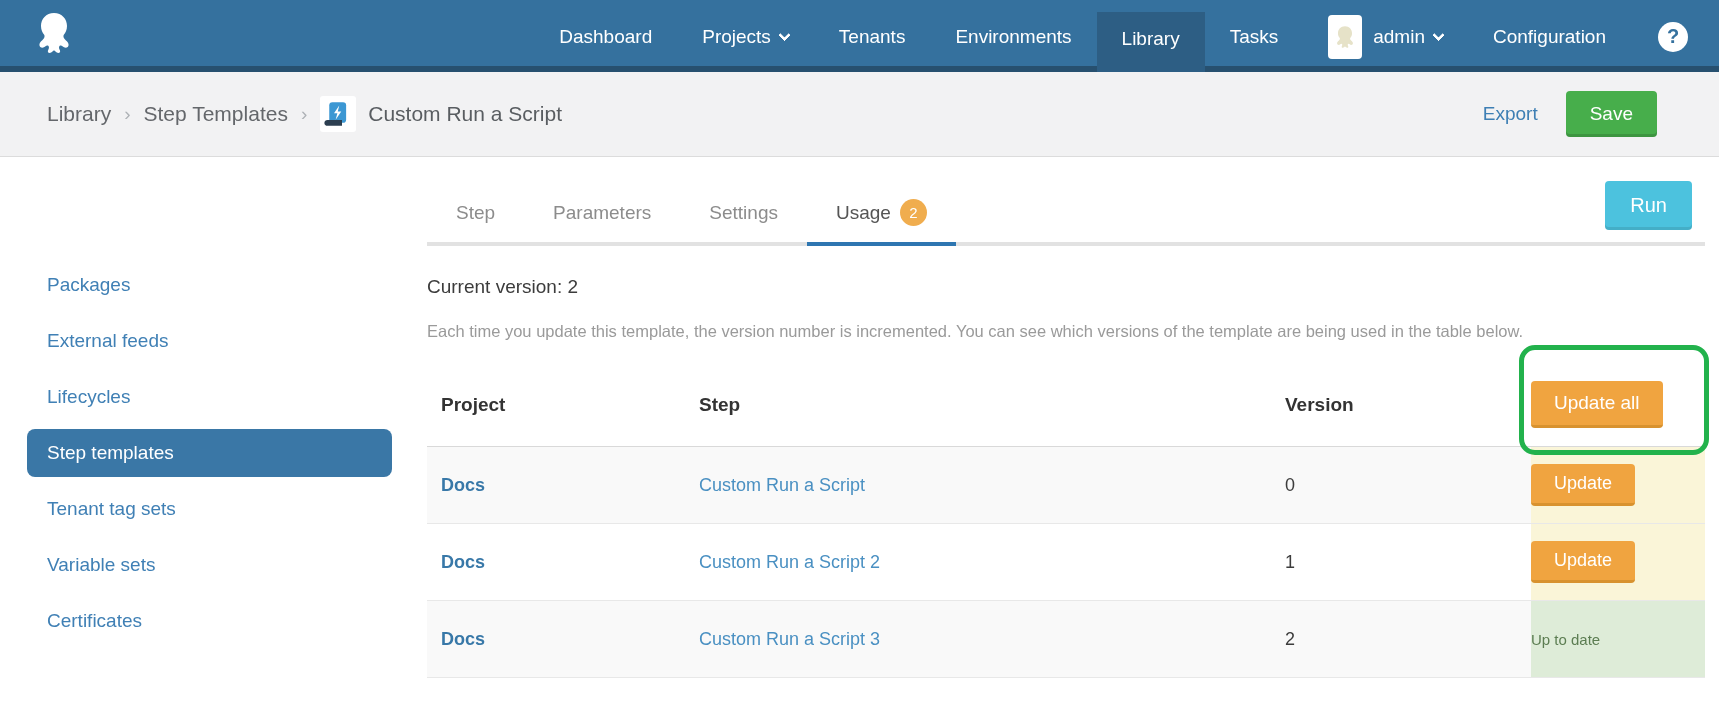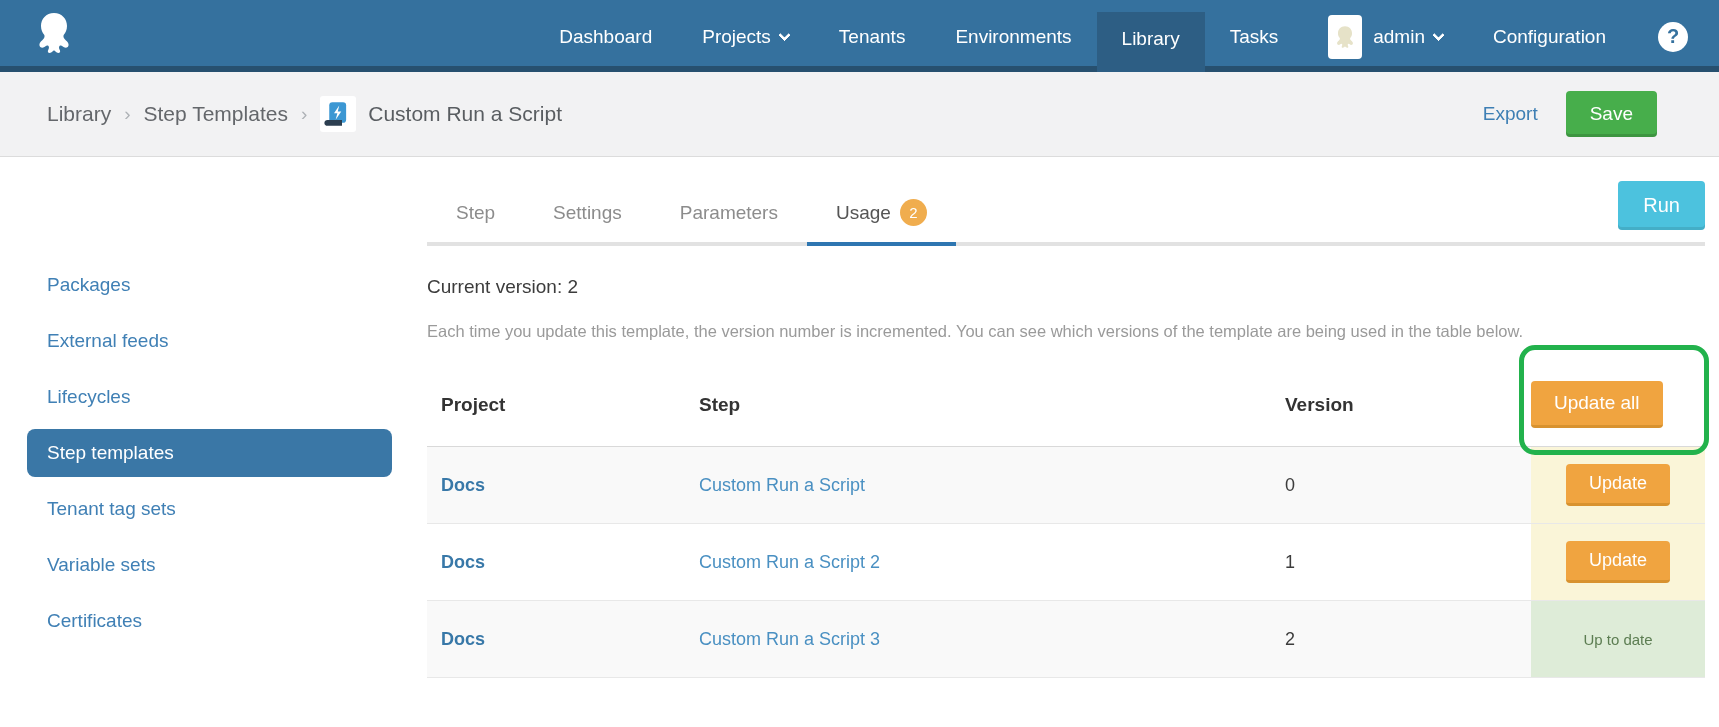--- a/index.html
+++ b/index.html
@@ -45,42 +45,42 @@
 
   .main { flex:1; padding:28px 14px 0 0; }
 
   
   .tabs-row { position:relative; border-bottom:4px solid #e2e2e2; display:flex; }
   .tab { padding:14px 29px 16px; font-size:19px; color:#8c8c8c; cursor:pointer;
          display:flex; align-items:center; }
   .tab.active { color:#555; border-bottom:4px solid #2e76b1; margin-bottom:-4px; }
   .badge { display:inline-flex; align-items:center; justify-content:center; width:27px; height:27px;
            border-radius:50%; background:#f0ad4e; color:#fff; font-size:15px; margin-left:9px; }
-  .btn-run { position:absolute; right:0; top:-4px; background:#4cc2de; color:#fff; border:none;
+  .btn-run { position:absolute; right:13px; top:-4px; background:#4cc2de; color:#fff; border:none;
              border-radius:4px; font-size:20px; padding:13px 25px; cursor:pointer;
              box-shadow:inset 0 -3px rgba(0,0,0,.10); }
 
   .current-version { margin-top:30px; font-size:19px; color:#3c3c3c; }
   .description { margin-top:24px; font-size:16.5px; color:#9a9a9a; }
 
   
   .usage-table { margin-top:24px; display:grid; grid-template-columns:258px 1fr 260px 174px; }
   .th { font-size:19px; font-weight:bold; color:#333; padding:16px 0 18px 14px;
         border-bottom:1px solid #d9d9d9; display:flex; align-items:center; }
   .th-action { position:relative; justify-content:flex-start; padding-left:0; }
   .annotation { position:absolute; left:-12px; right:-4px; top:-20px; bottom:-9px;
                 border:5px solid #22b24c; border-radius:16px; pointer-events:none; z-index:2; }
   .cell { height:77px; display:flex; align-items:center; padding-left:14px;
           border-bottom:1px solid #e8e8e8; font-size:18px; }
   .row-odd  { background:#f9f9f9; }
   .row-even { background:#ffffff; }
   .cell-project a { color:#3878a8; font-weight:bold; font-size:18px; text-decoration:none; cursor:pointer; }
   .cell-step a { color:#4a90c2; font-size:18px; text-decoration:none; cursor:pointer; }
   .cell-version { color:#3c3c3c; }
-  .cell-action { justify-content:center; padding-left:0; }
+  .cell-action { justify-content:flex-start; padding-left:0; }
   .bg-yellow { background:#faf5d8; }
   .bg-green  { background:#deecd8; }
   .btn-update { background:#f0a440; color:#fff; border:none; border-bottom:3px solid #d8922f;
                 border-radius:4px; font-size:18px; padding:9px 23px; cursor:pointer; }
   .btn-update-all { background:#f0a440; color:#fff; border:none; border-bottom:3px solid #d8922f;
                     border-radius:4px; font-size:19px; padding:11px 23px; cursor:pointer; }
   .up-to-date { font-size:15px; color:#5c7d52; }
 </style>
 </head>
 <body>
@@ -174,24 +174,24 @@
       </div>
   </div>
 
   <div class="main">
 
     <div class="tabs-row">
       <div class="tab">
         <span>Step</span>
       </div>
       <div class="tab">
+        <span>Parameters</span>
+      </div>
+      <div class="tab">
         <span>Settings</span>
-      </div>
-      <div class="tab">
-        <span>Parameters</span>
       </div>
       <div class="tab active">
         <span>Usage</span>
         <span class="badge">2</span>
       </div>
       <button class="btn-run">Run</button>
     </div>
 
     <div class="current-version">Current version: 2</div>
     <div class="description">Each time you update this template, the version number is incremented. You can see which versions of the template are being used in the table below.</div>

